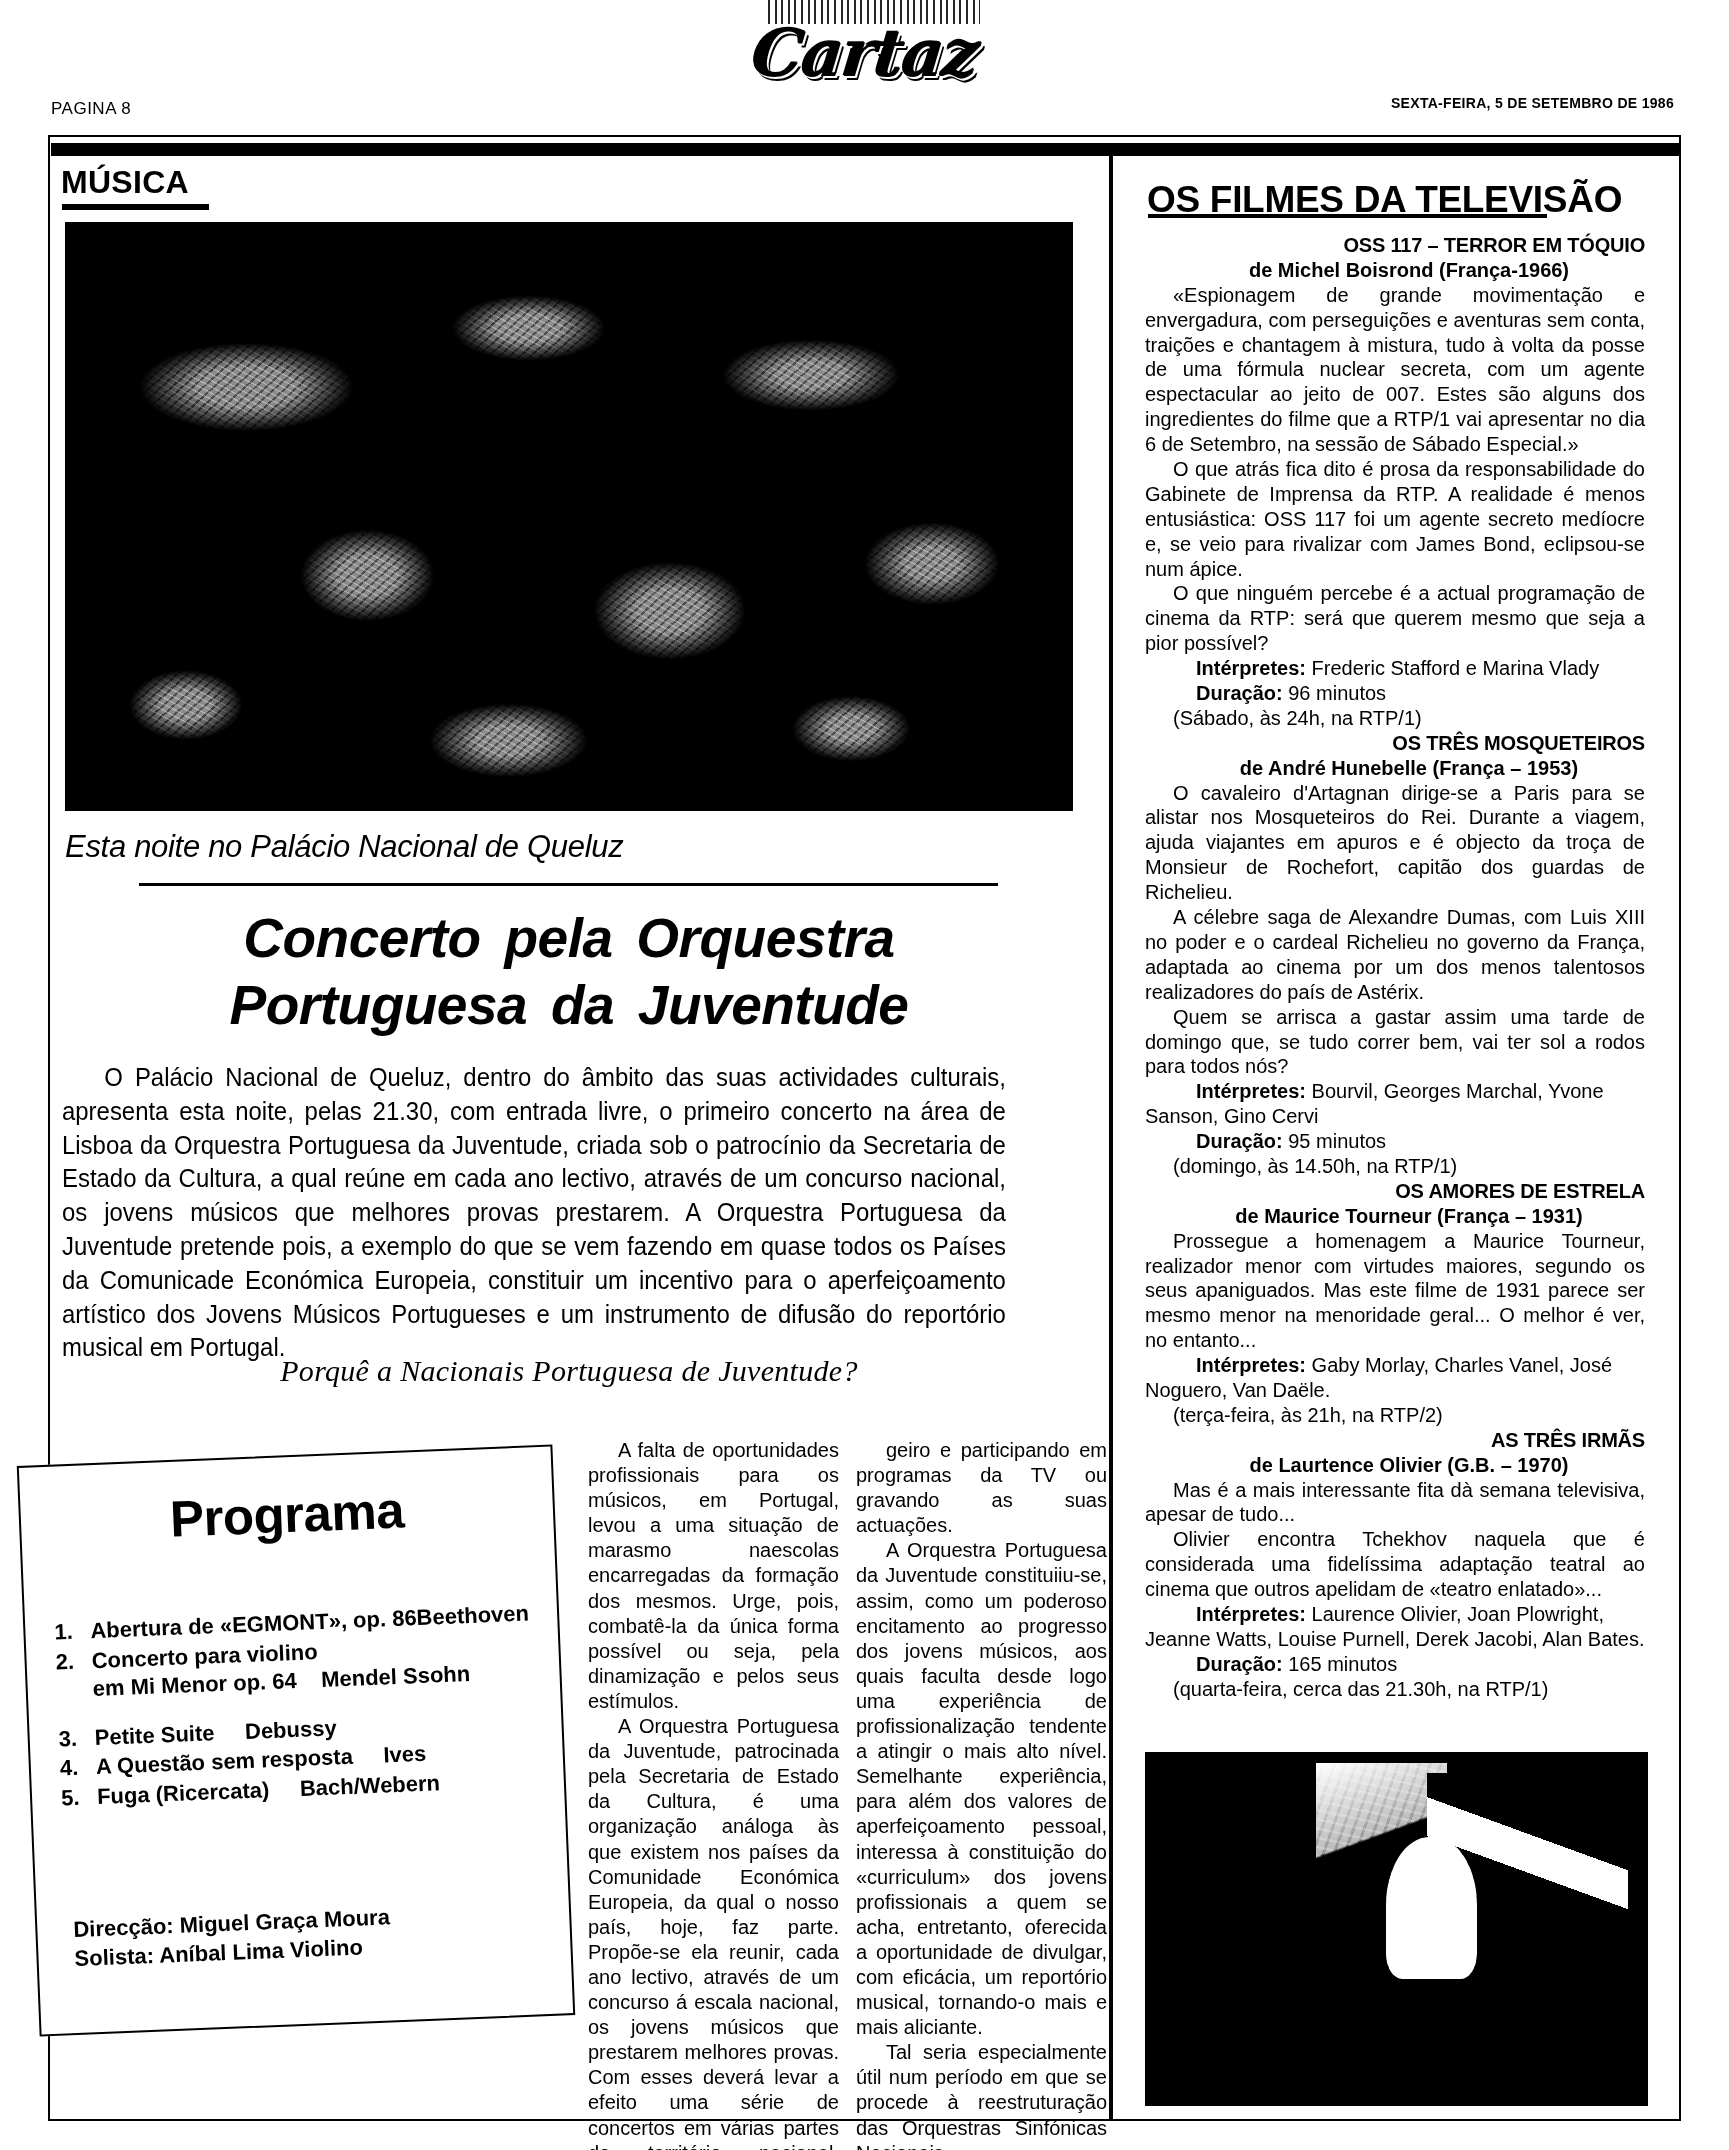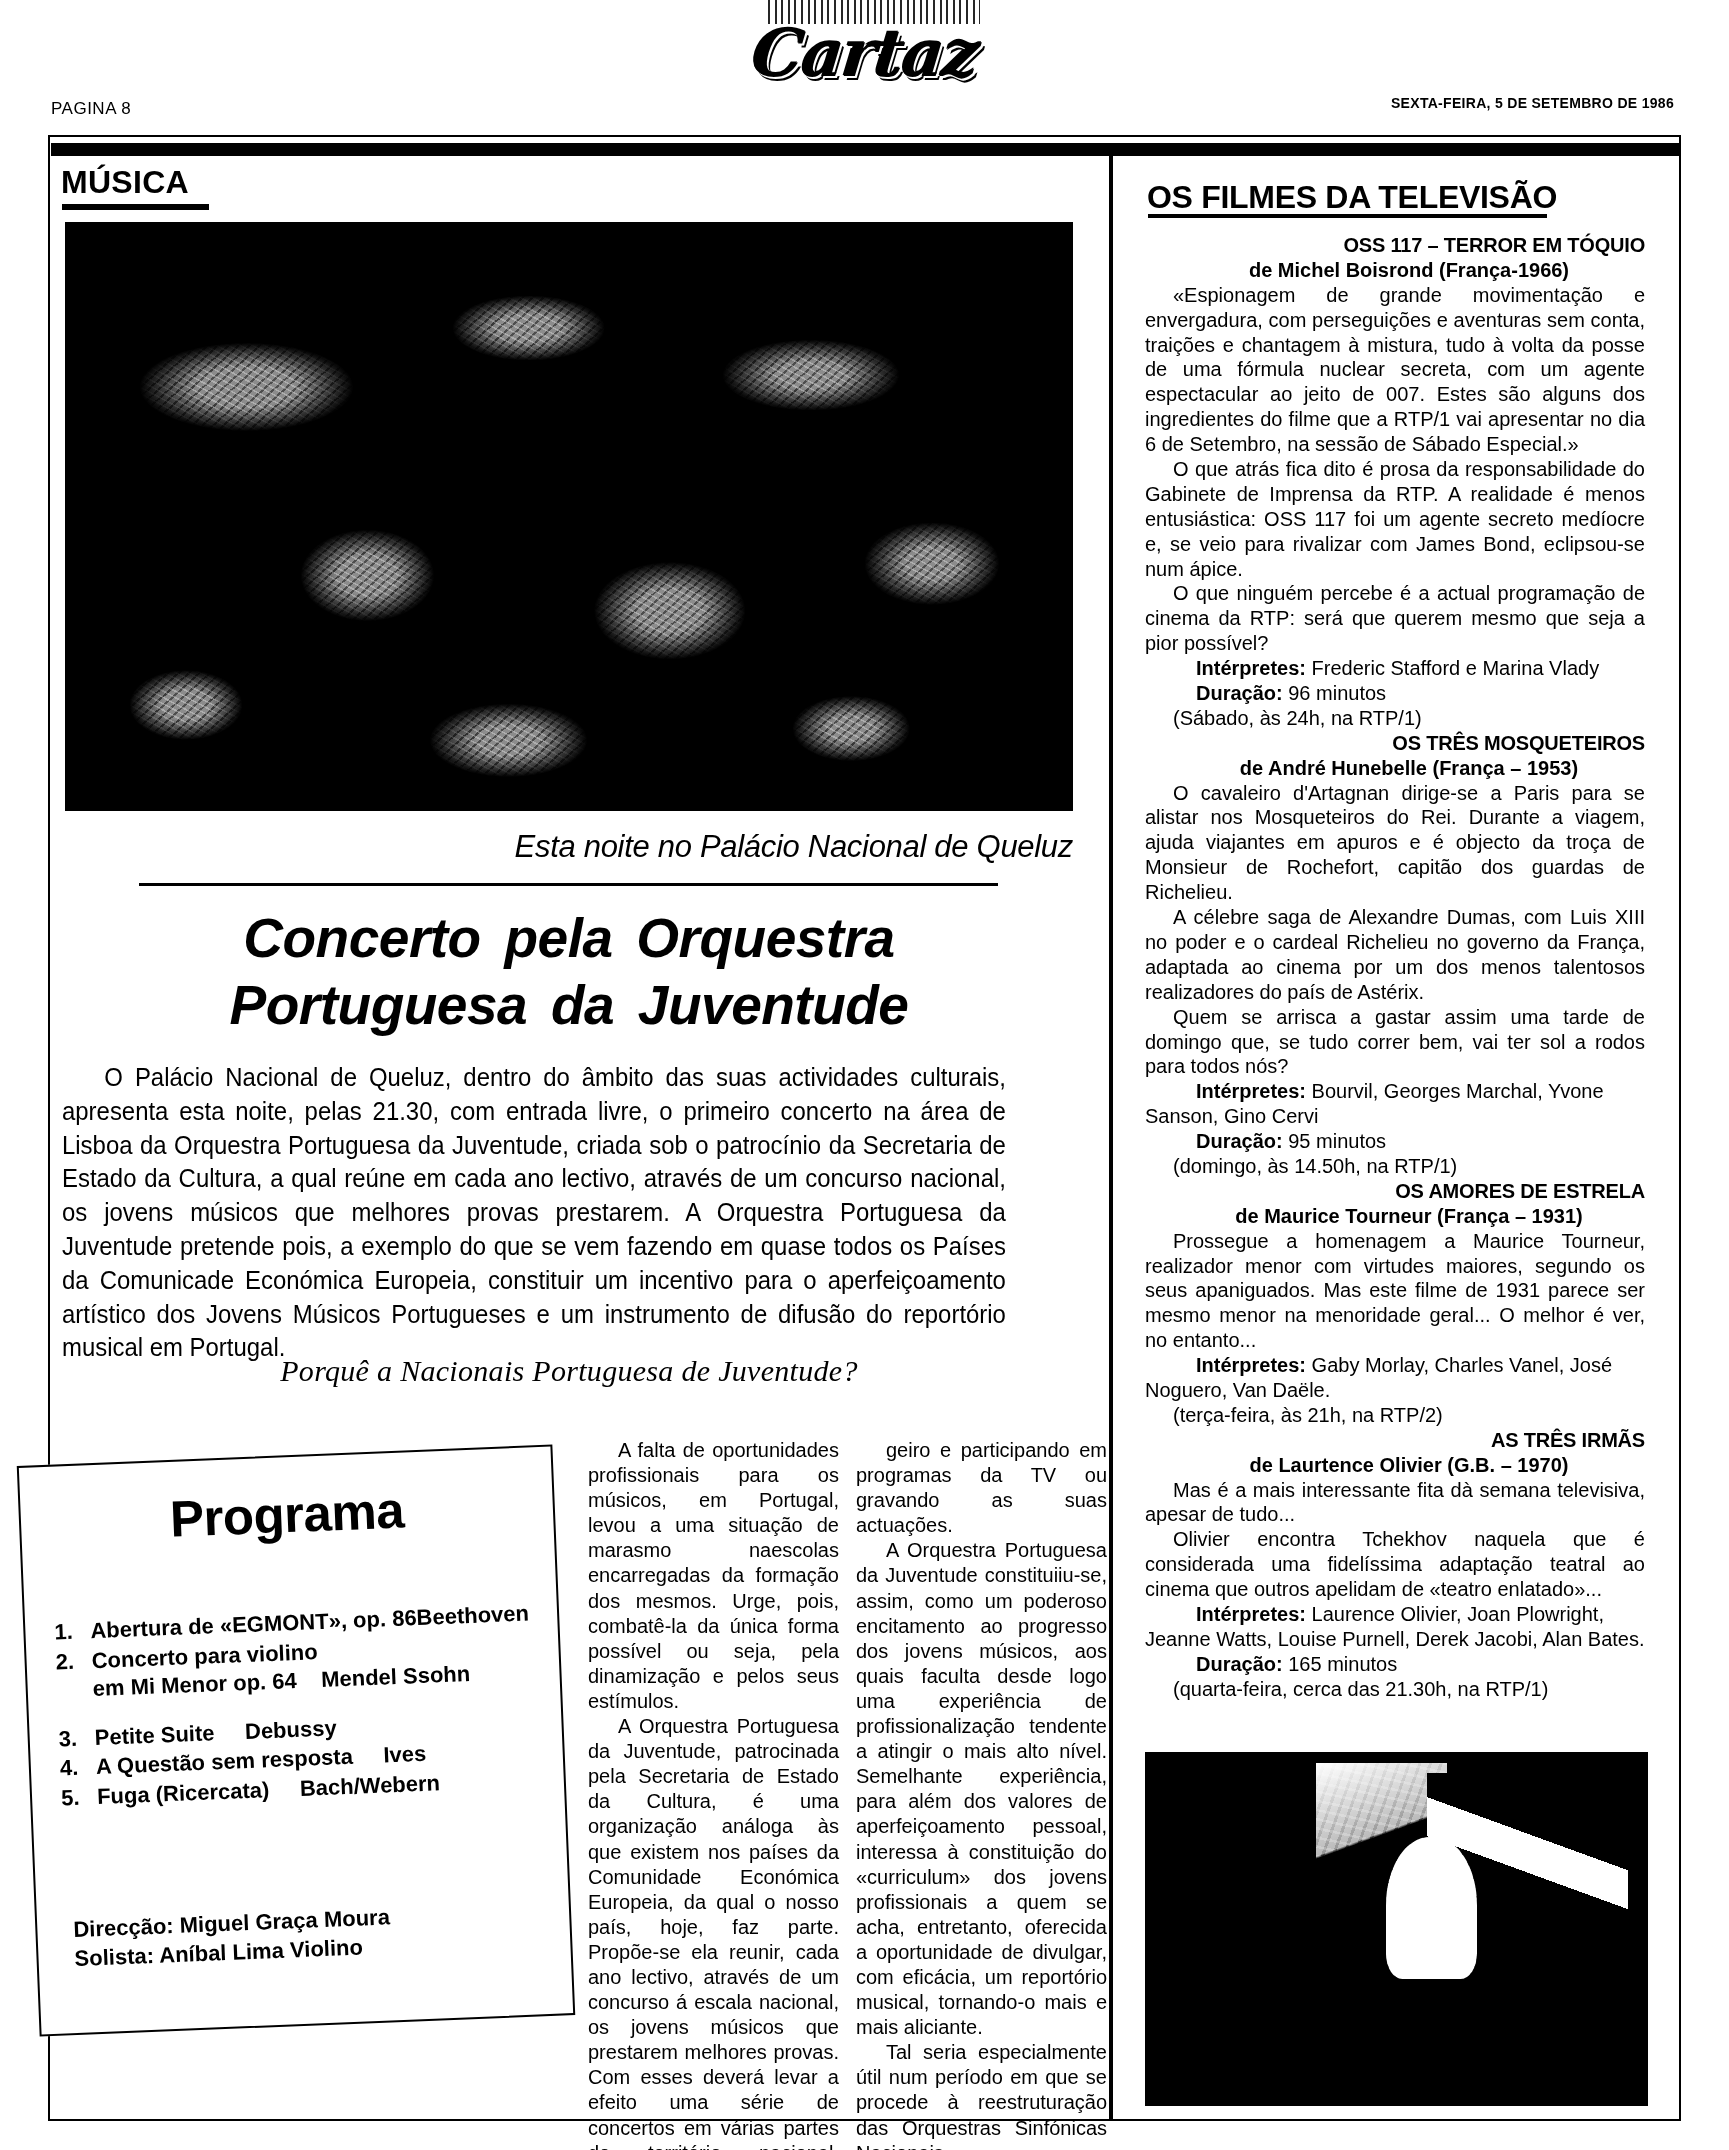--- a/index.html
+++ b/index.html
@@ -152,21 +152,21 @@
       repeating-linear-gradient(28deg, rgba(255,255,255,.30) 0 1.5px, transparent 1.5px 5.6px),
       repeating-linear-gradient(-42deg, rgba(0,0,0,.55) 0 2px, transparent 2px 7px);
     mix-blend-mode: overlay;
   }
 
   .headline-kicker {
     position: absolute;
     left: 65px;
     top: 829px;
     width: 1008px;
-    text-align: right;
+    text-align: left;
     font-size: 31px;
     font-style: italic;
     font-weight: 500;
     letter-spacing: -0.3px;
   }
   .headline-kicker-rule {
     position: absolute;
     left: 139px;
     top: 883px;
     width: 859px;
@@ -276,21 +276,21 @@
   }
   .narrow-col p { margin: 0; text-indent: 30px; }
   #narrow-col-1 { left: 588px; }
   #narrow-col-2 { left: 856px; }
 
   
   .tv-title {
     position: absolute;
     left: 1147px;
     top: 179px;
-    font-size: 32px;
+    font-size: 37px;
     font-weight: bold;
     letter-spacing: -0.3px;
   }
   .tv-title-rule {
     position: absolute;
     left: 1148px;
     top: 214px;
     width: 399px;
     height: 4px;
     background: #000;

